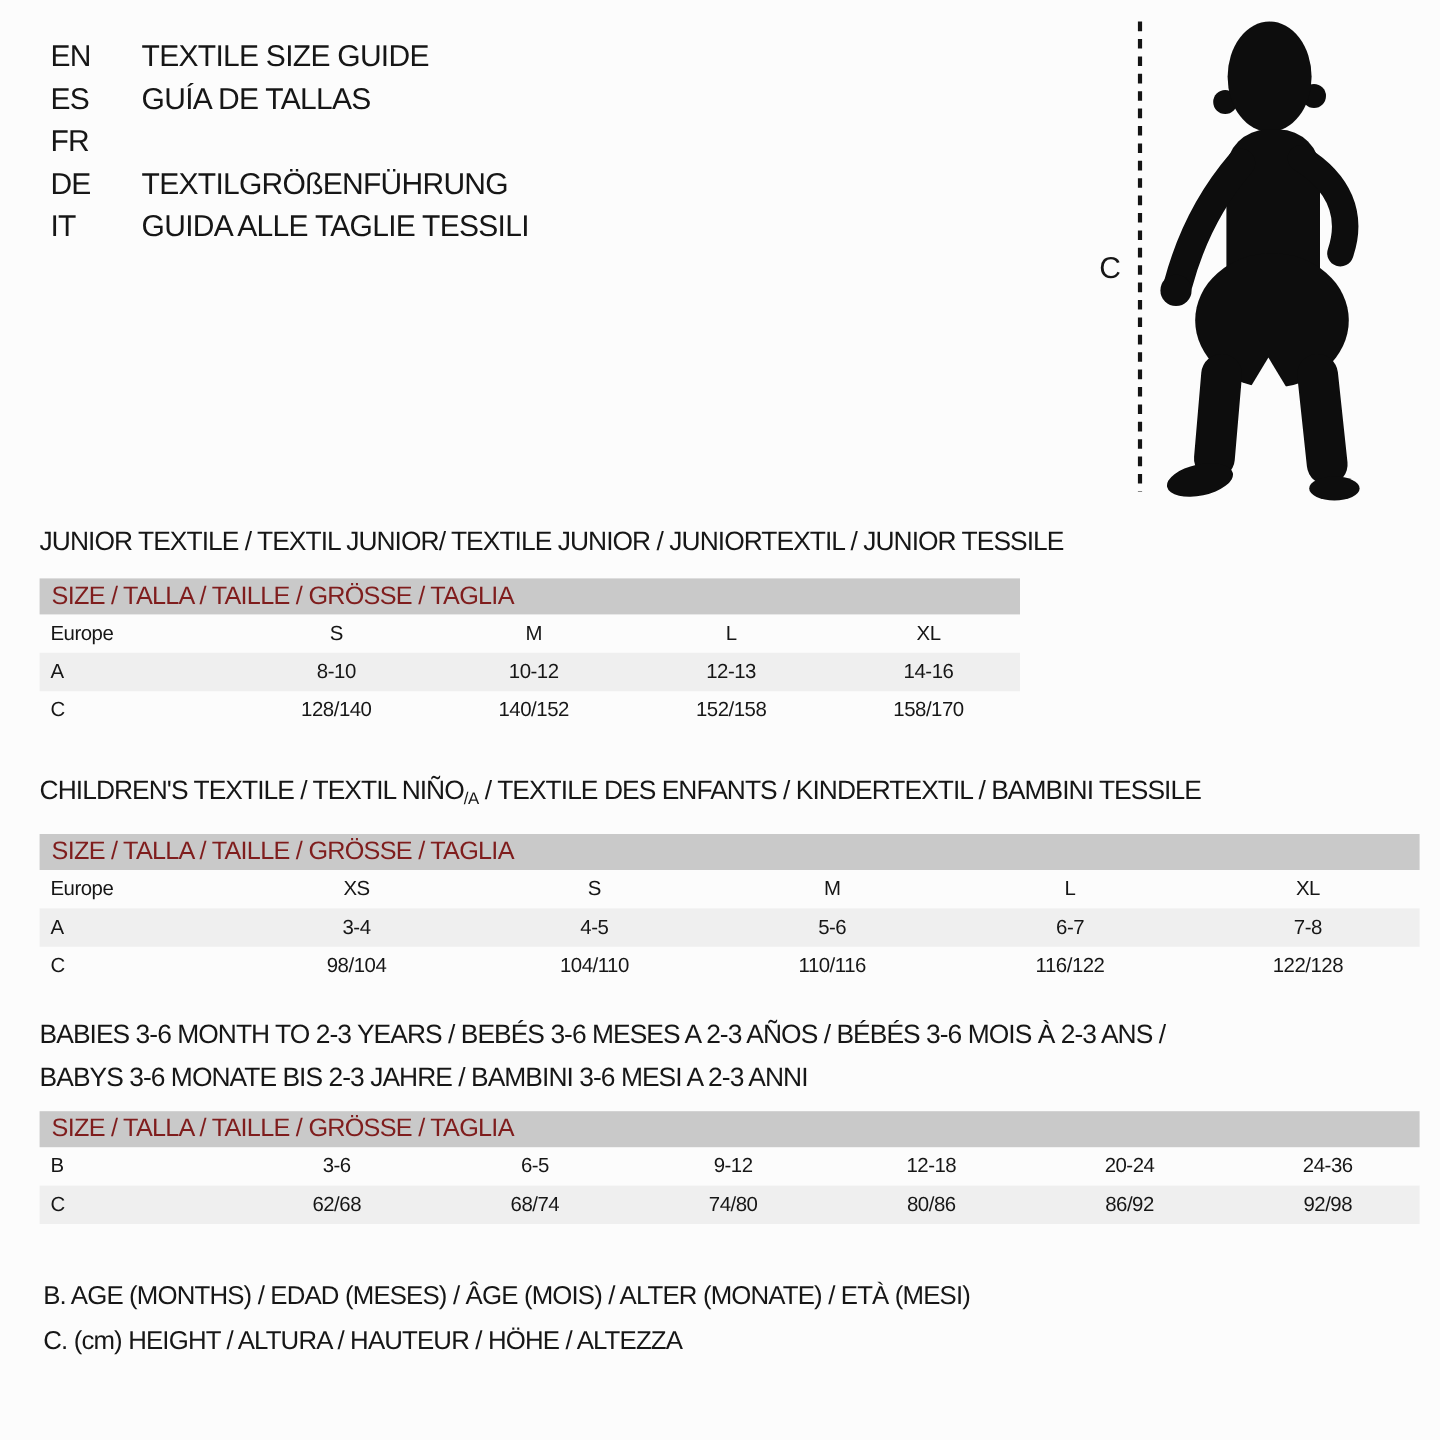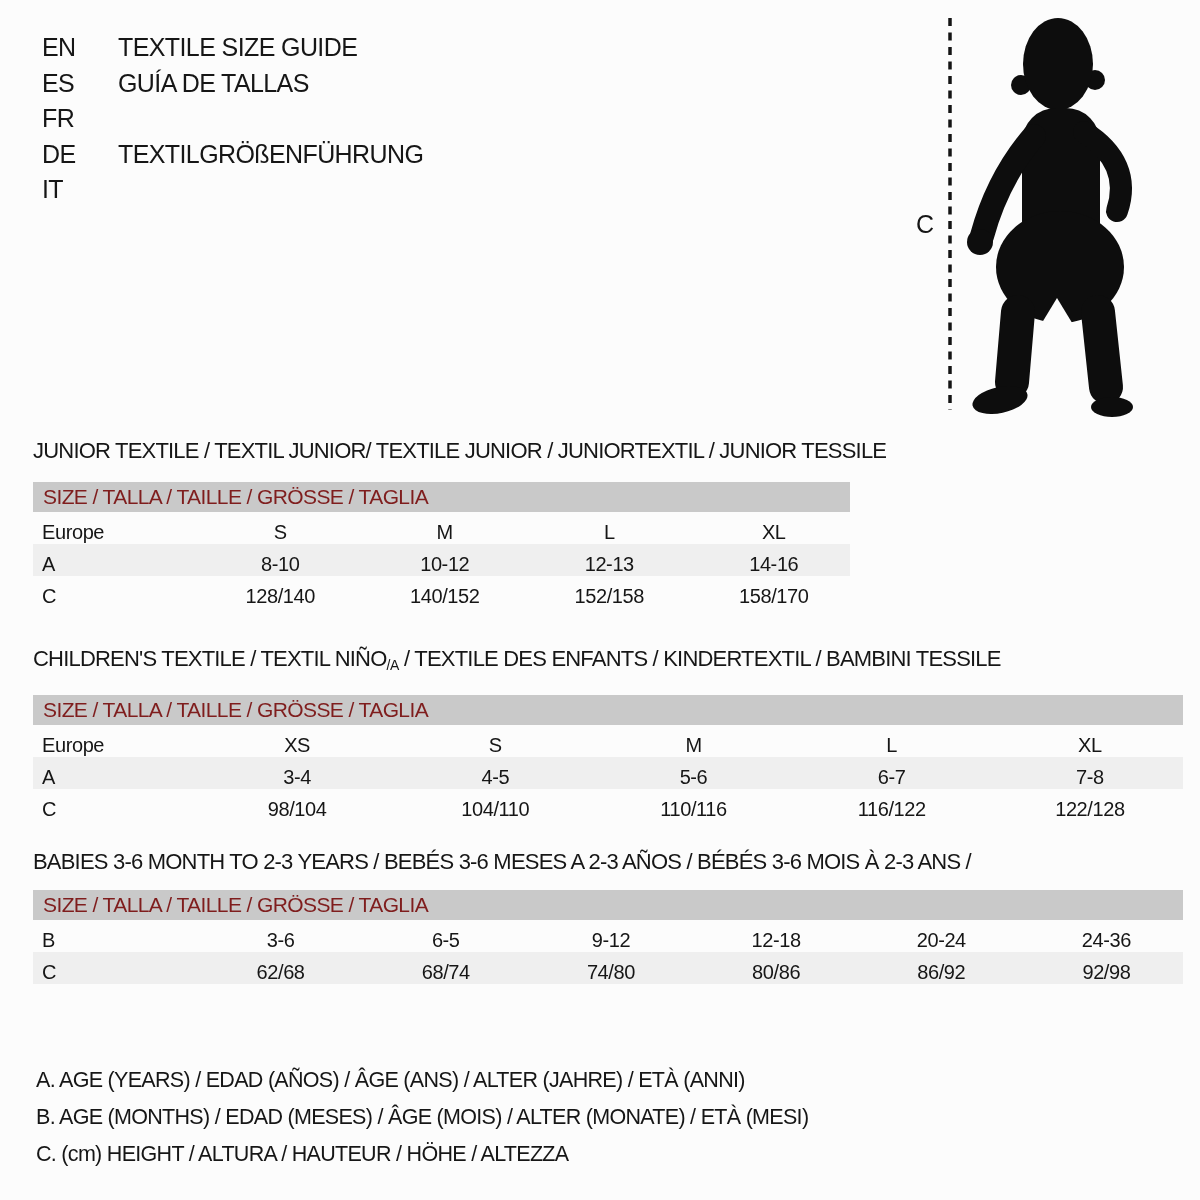--- a/index.html
+++ b/index.html
@@ -29,21 +29,21 @@
   .sub-a { font-size:14px; vertical-align:-4px; letter-spacing:-0.5px; }
 
   .size-bar {
     height:30px; line-height:30px; background:#c9c9c9;
     padding-left:10px; font-size:21px; letter-spacing:-0.6px;
     margin-top:13px; color:#7f1d1d;
   }
   #sec-children .size-bar { margin-top:12px; }
   #sec-babies .size-bar { margin-top:10px; }
 
-  .trow { display:flex; height:32px; align-items:flex-end; font-size:20px; letter-spacing:-0.4px;gap:12px; }
+  .trow { display:flex; height:32px; align-items:center; font-size:17px; letter-spacing:-0.4px;gap:12px; }
   .trow.stripe { background:#efefef; }
   .rlabel { width:150px; padding-left:9px; }
   .cell { flex:1; text-align:center; }
 
   
   .legend { position:absolute; left:36px; top:1062px; }
   .legend-line { font-size:21.5px; line-height:37px; letter-spacing:-0.7px; white-space:nowrap; }
 </style>
 </head>
 <body>
@@ -61,20 +61,21 @@
     </div>
     <div class="lang-row">
       <span class="lang-code">FR</span>
     </div>
     <div class="lang-row">
       <span class="lang-code">DE</span>
       <span class="lang-label">TEXTILGRÖßENFÜHRUNG</span>
     </div>
     <div class="lang-row">
       <span class="lang-code">IT</span>
+      <span class="lang-label">GUIDA ALLE TAGLIE TESSILI</span>
     </div>
   </div>
 
   <span class="measure-c">C</span>
 
   <svg class="fig-svg" width="210" height="410" viewBox="0 0 210 410">
     <line x1="14" y1="10" x2="14" y2="402" stroke="#141414" stroke-width="3.5" stroke-dasharray="8 6.5"></line>
     <g fill="#0d0d0d">
 
       <circle cx="85" cy="77" r="10"></circle>
@@ -153,20 +154,21 @@
       <span class="cell">98/104</span>
       <span class="cell">104/110</span>
       <span class="cell">110/116</span>
       <span class="cell">116/122</span>
       <span class="cell">122/128</span>
     </div>
   </div>
 
   <div class="section" id="sec-babies">
     <div class="sec-title">BABIES 3-6 MONTH TO 2-3 YEARS / BEBÉS 3-6 MESES A 2-3 AÑOS / BÉBÉS 3-6 MOIS À 2-3 ANS /</div>
+    <div class="sec-title">BABYS 3-6 MONATE BIS 2-3 JAHRE / BAMBINI 3-6 MESI A 2-3 ANNI</div>
     <div class="size-bar">SIZE / TALLA / TAILLE / GRÖSSE / TAGLIA</div>
     <div class="trow">
       <span class="rlabel">B</span>
       <span class="cell">3-6</span>
       <span class="cell">6-5</span>
       <span class="cell">9-12</span>
       <span class="cell">12-18</span>
       <span class="cell">20-24</span>
       <span class="cell">24-36</span>
     </div>
@@ -175,18 +177,17 @@
       <span class="cell">62/68</span>
       <span class="cell">68/74</span>
       <span class="cell">74/80</span>
       <span class="cell">80/86</span>
       <span class="cell">86/92</span>
       <span class="cell">92/98</span>
     </div>
   </div>
 
   <div class="legend">
-    <div class="legend-line">A. AGE (YEARS) / EDAD (AÑOS) / ÂGE (ANS) / ALTER (JAHRE) / ETÀ (ANNI)</div>
     <div class="legend-line">B. AGE (MONTHS) / EDAD (MESES) / ÂGE (MOIS) / ALTER (MONATE) / ETÀ (MESI)</div>
     <div class="legend-line">C. (cm) HEIGHT / ALTURA / HAUTEUR / HÖHE / ALTEZZA</div>
   </div>
 
 </div>
 
 </body></html>

